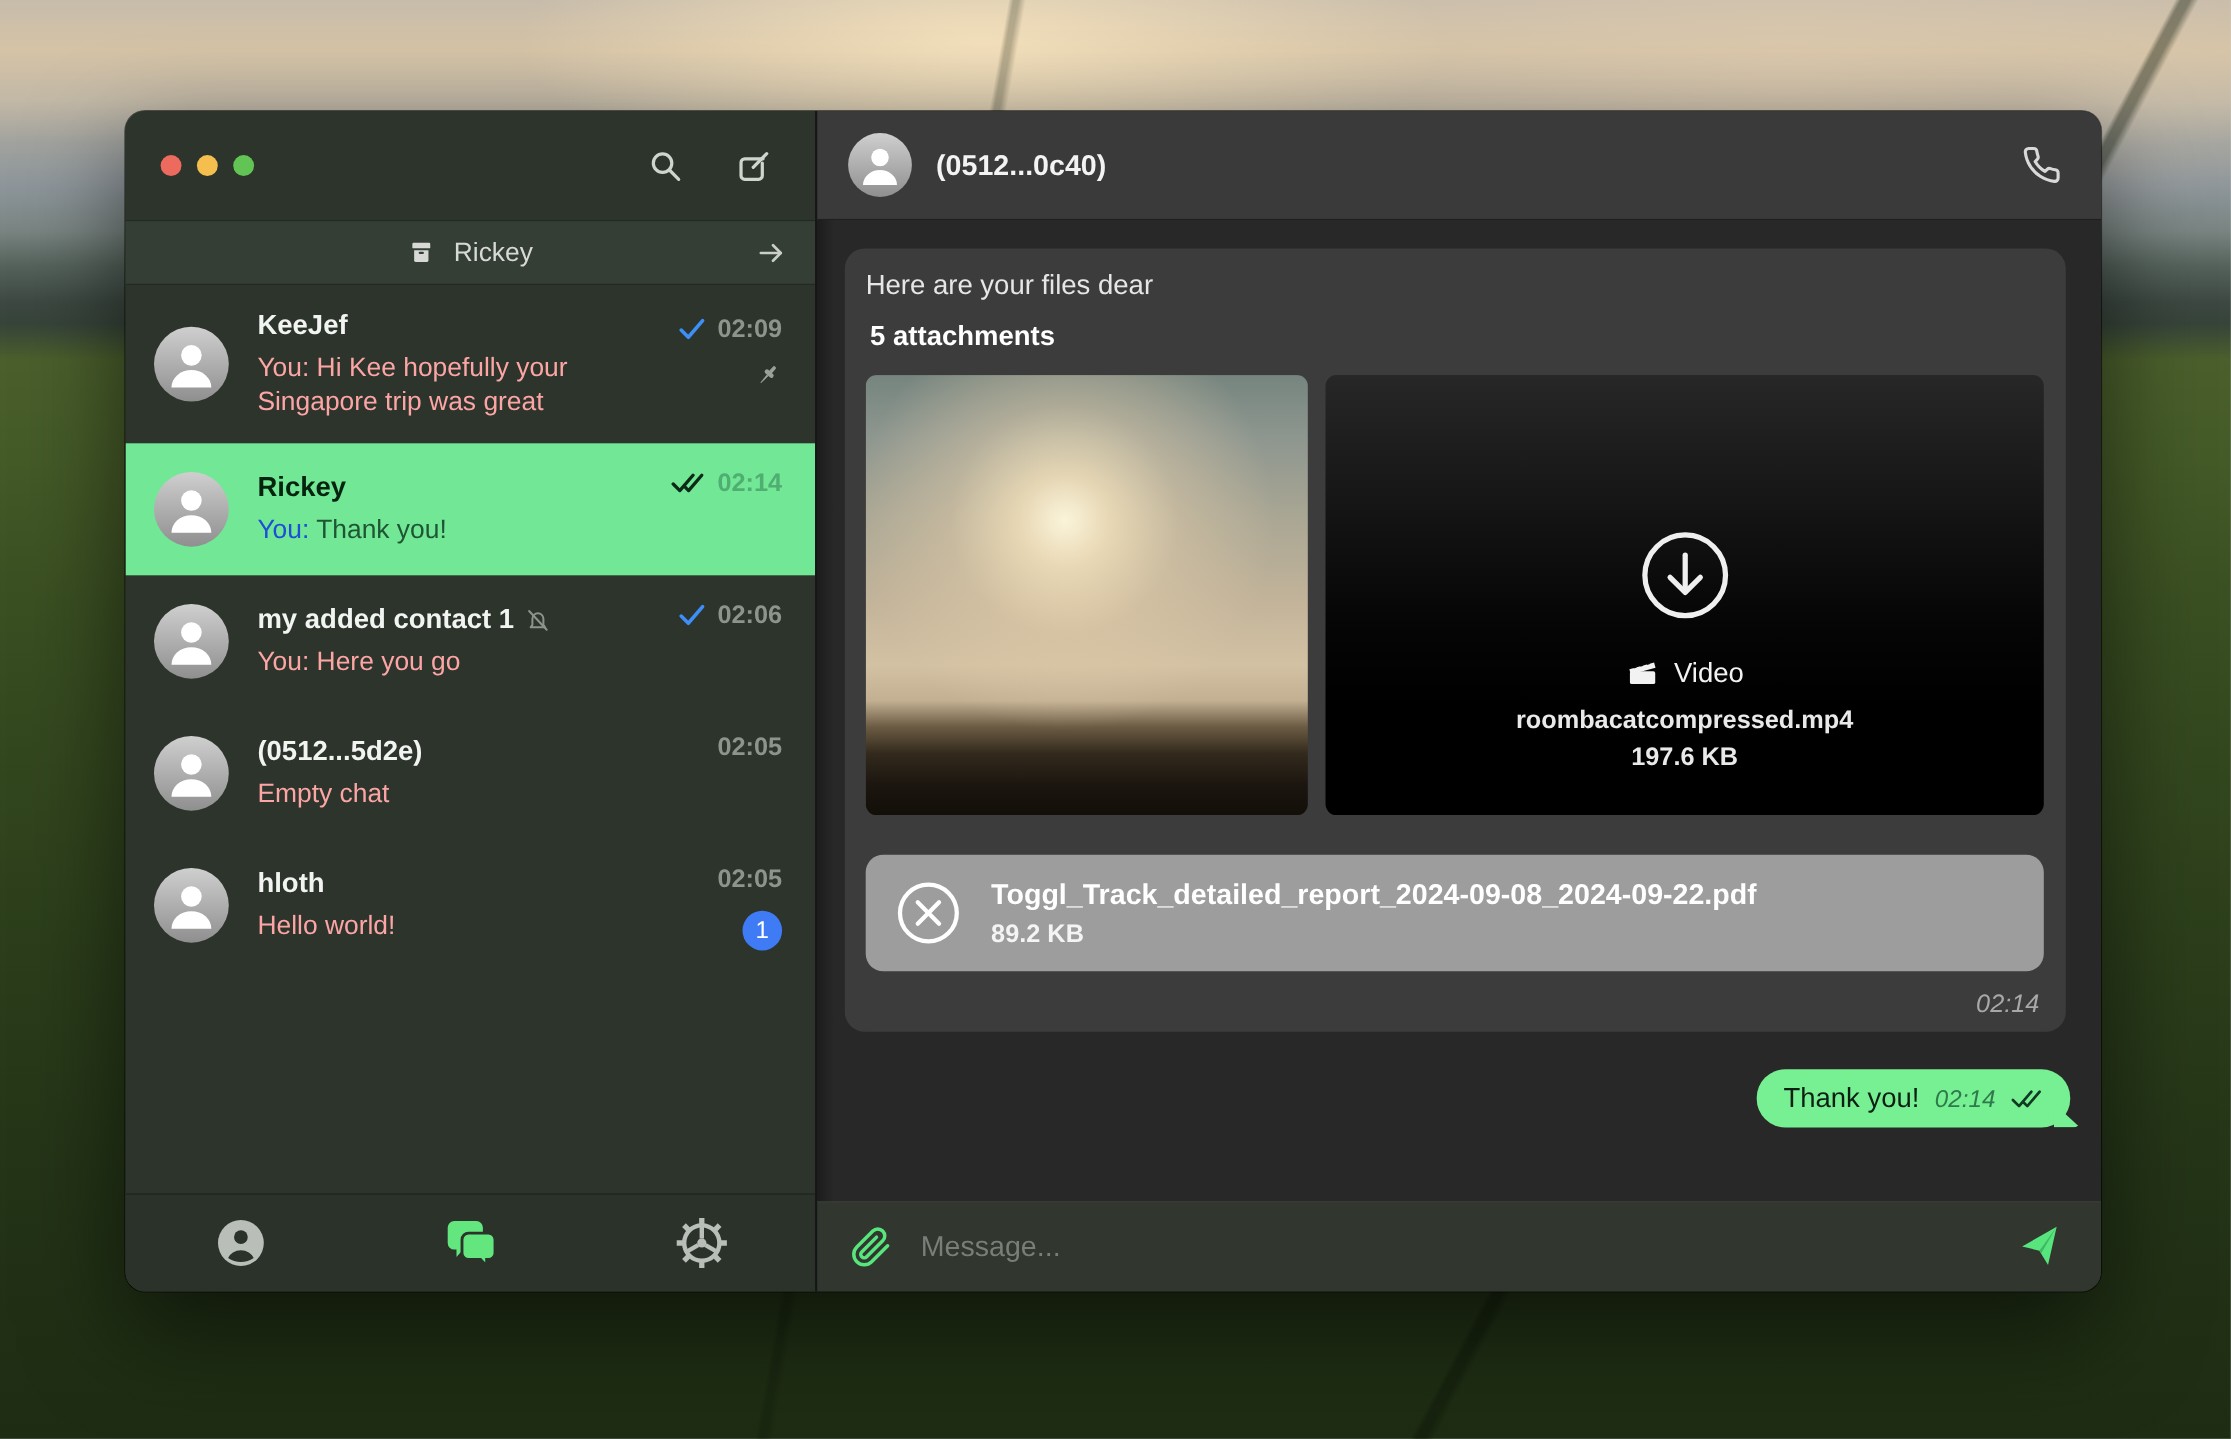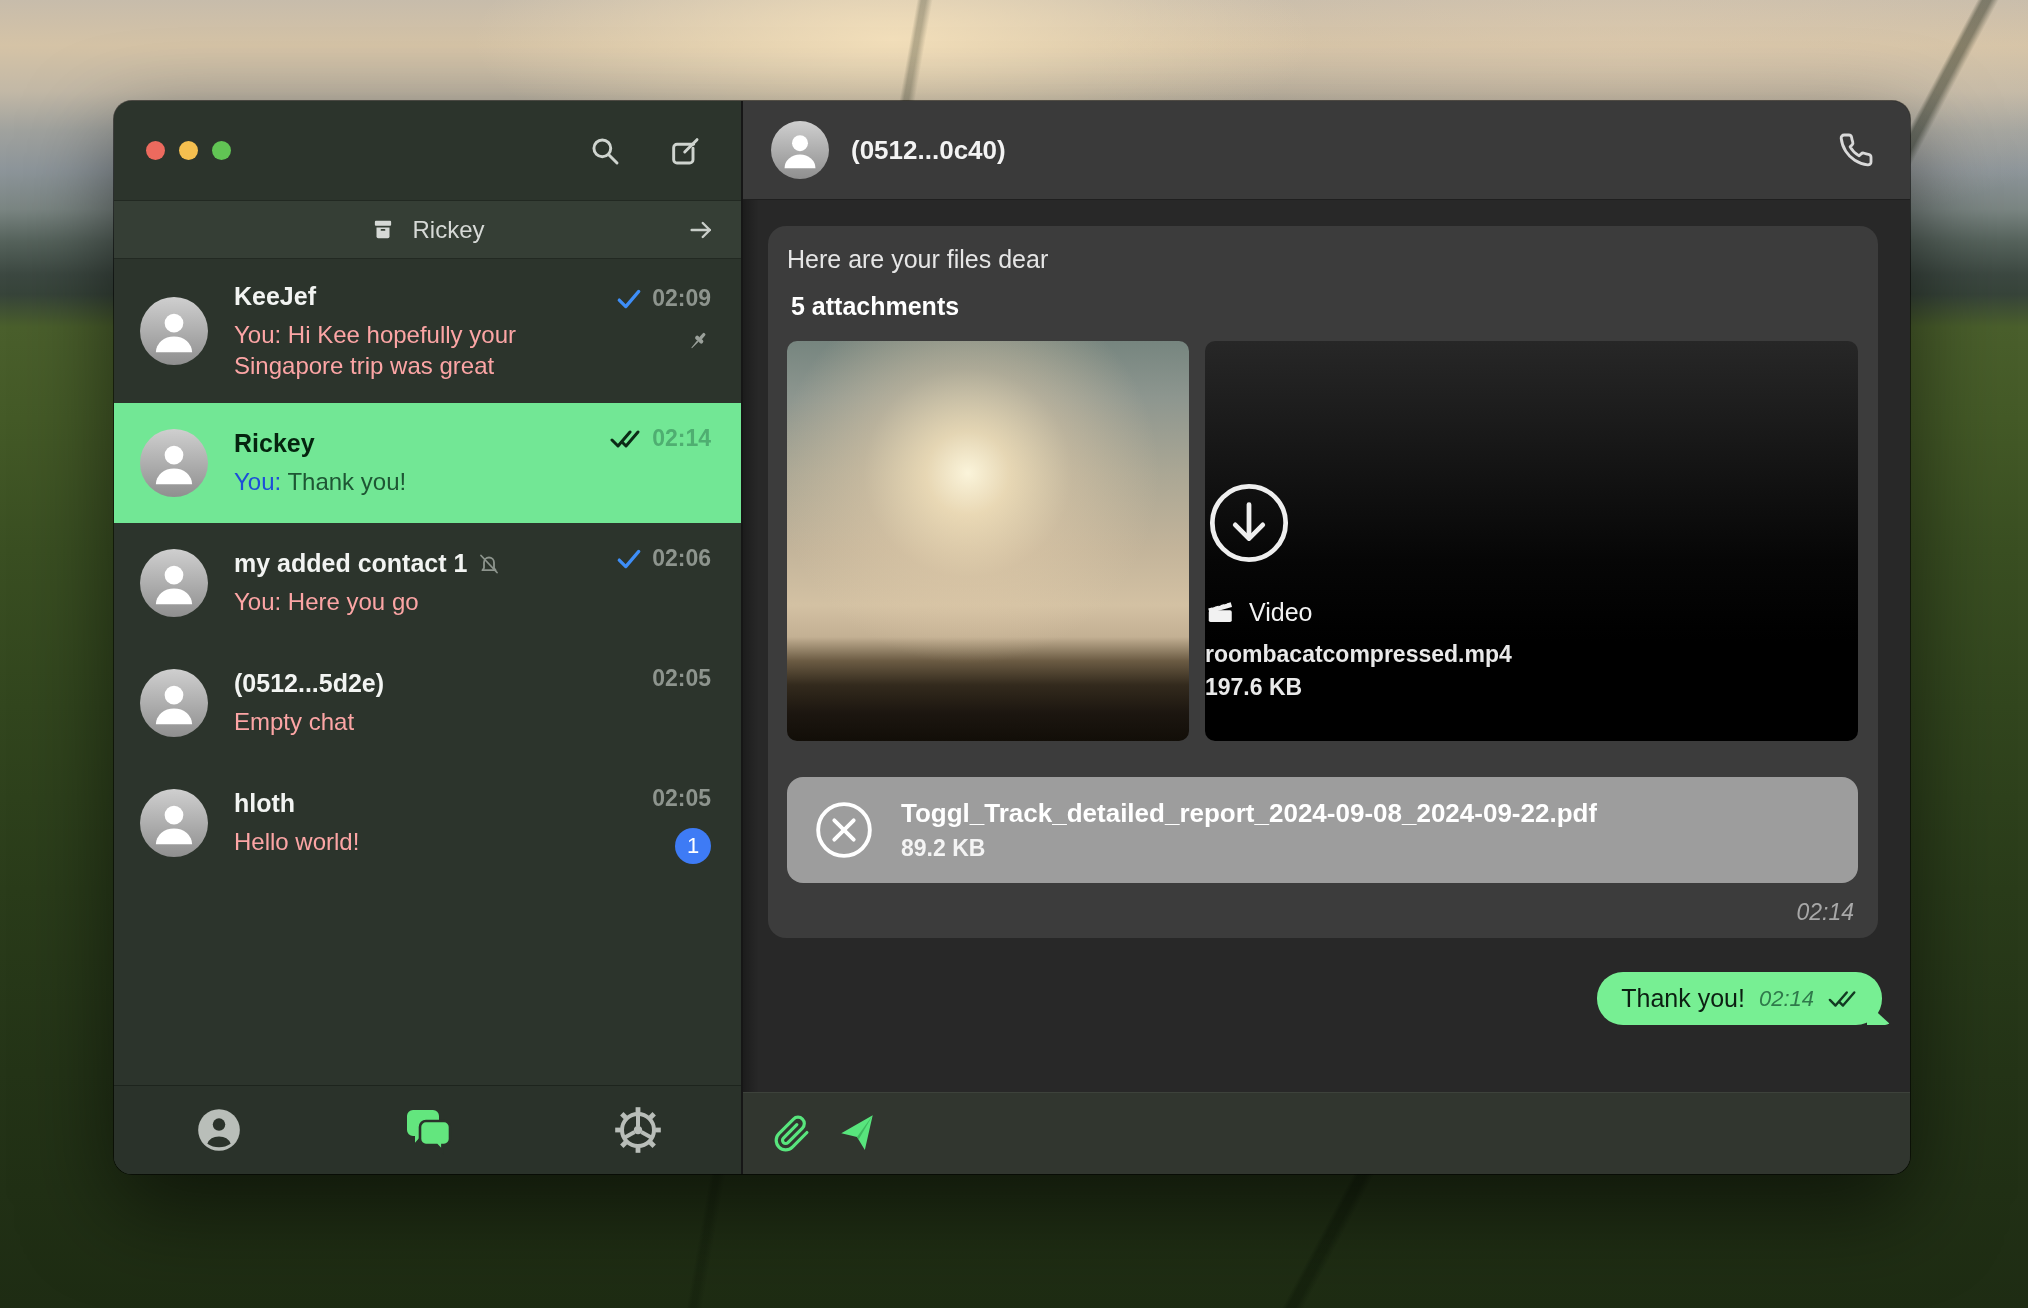--- a/index.html
+++ b/index.html
@@ -94,21 +94,21 @@
   .msg-text { font-size:25px; line-height:34px; color:#e6e6e6; }
   .attach-label { margin-top:16px; font-size:25px; font-weight:700; color:#fff; padding-left:4px; }
   .tiles { display:flex; gap:16px; margin-top:20px; }
   .photo-tile { width:402px; height:400px; border-radius:10px; flex:0 0 402px;
     background:
       radial-gradient(circle at 45% 33%, rgba(255,248,222,0.95) 0%, rgba(246,227,188,0.8) 12%, rgba(226,204,170,0.45) 30%, rgba(226,204,170,0) 55%),
       linear-gradient(180deg, #76857f 0%, #8d968f 14%, #a9a694 32%, #c3b49a 52%, #d3c1a3 66%, #c3b093 74%, #6b5b43 80%, #332a1d 86%, #1c1610 93%, #120e08 100%);
   }
   .video-tile { flex:1; height:400px; border-radius:10px; overflow:hidden; color:#efefef;
     background:linear-gradient(180deg, #272727 0%, #161616 28%, #060606 55%, #000 75%);
-    display:flex; flex-direction:column; }
+    display:flex; flex-direction:column; align-items:center; }
   .dl-ring { margin-top:138px; color:#efefef; }
   .video-type { margin-top:30px; display:flex; align-items:center; gap:14px; font-size:25px; color:#f2f2f2; }
   .video-name { margin-top:14px; font-size:23px; font-weight:700; color:#e9e9e9; }
   .video-size { margin-top:6px; font-size:23px; font-weight:700; color:#e9e9e9; }
 
   .pdf-chip { margin-top:36px; height:106px; background:#9d9d9d; border-radius:16px; display:flex; align-items:center; padding:0 26px; }
   .pdf-x { color:#fff; flex:0 0 62px; }
   .pdf-info { margin-left:26px; min-width:0; }
   .pdf-name { font-size:26px; font-weight:700; color:#fff; white-space:nowrap; overflow:hidden; text-overflow:ellipsis; }
   .pdf-size { margin-top:6px; font-size:23px; font-weight:700; color:#f4f4f4; }
@@ -436,20 +436,21 @@
       </div>
 
     </div>
 
     <div class="input-bar">
       <span class="clip icon-btn">
         <svg width="38" height="38" viewBox="0 0 24 24" fill="none" stroke="currentColor" stroke-width="2" stroke-linecap="round" stroke-linejoin="round">
           <path d="M21.44 11.05l-9.19 9.19a6 6 0 0 1-8.49-8.49l9.19-9.19a4 4 0 0 1 5.66 5.66l-9.2 9.19a2 2 0 0 1-2.83-2.83l8.49-8.48"></path>
         </svg>
       </span>
+      <input class="msg-input" type="text" placeholder="Message..." style="">
       <span class="send icon-btn">
         <svg width="42" height="42" viewBox="0 0 24 24" fill="currentColor">
           <g transform="rotate(-8 12 12)">
             <path d="M2.6 10.2 L21.8 2.6 L14.6 21.6 L11.2 13.6 Z"></path>
             <path d="M21.8 2.6 L11.2 13.6 L11.9 15.2 Z" fill="#3fba60"></path>
           </g>
         </svg>
       </span>
     </div>
 

